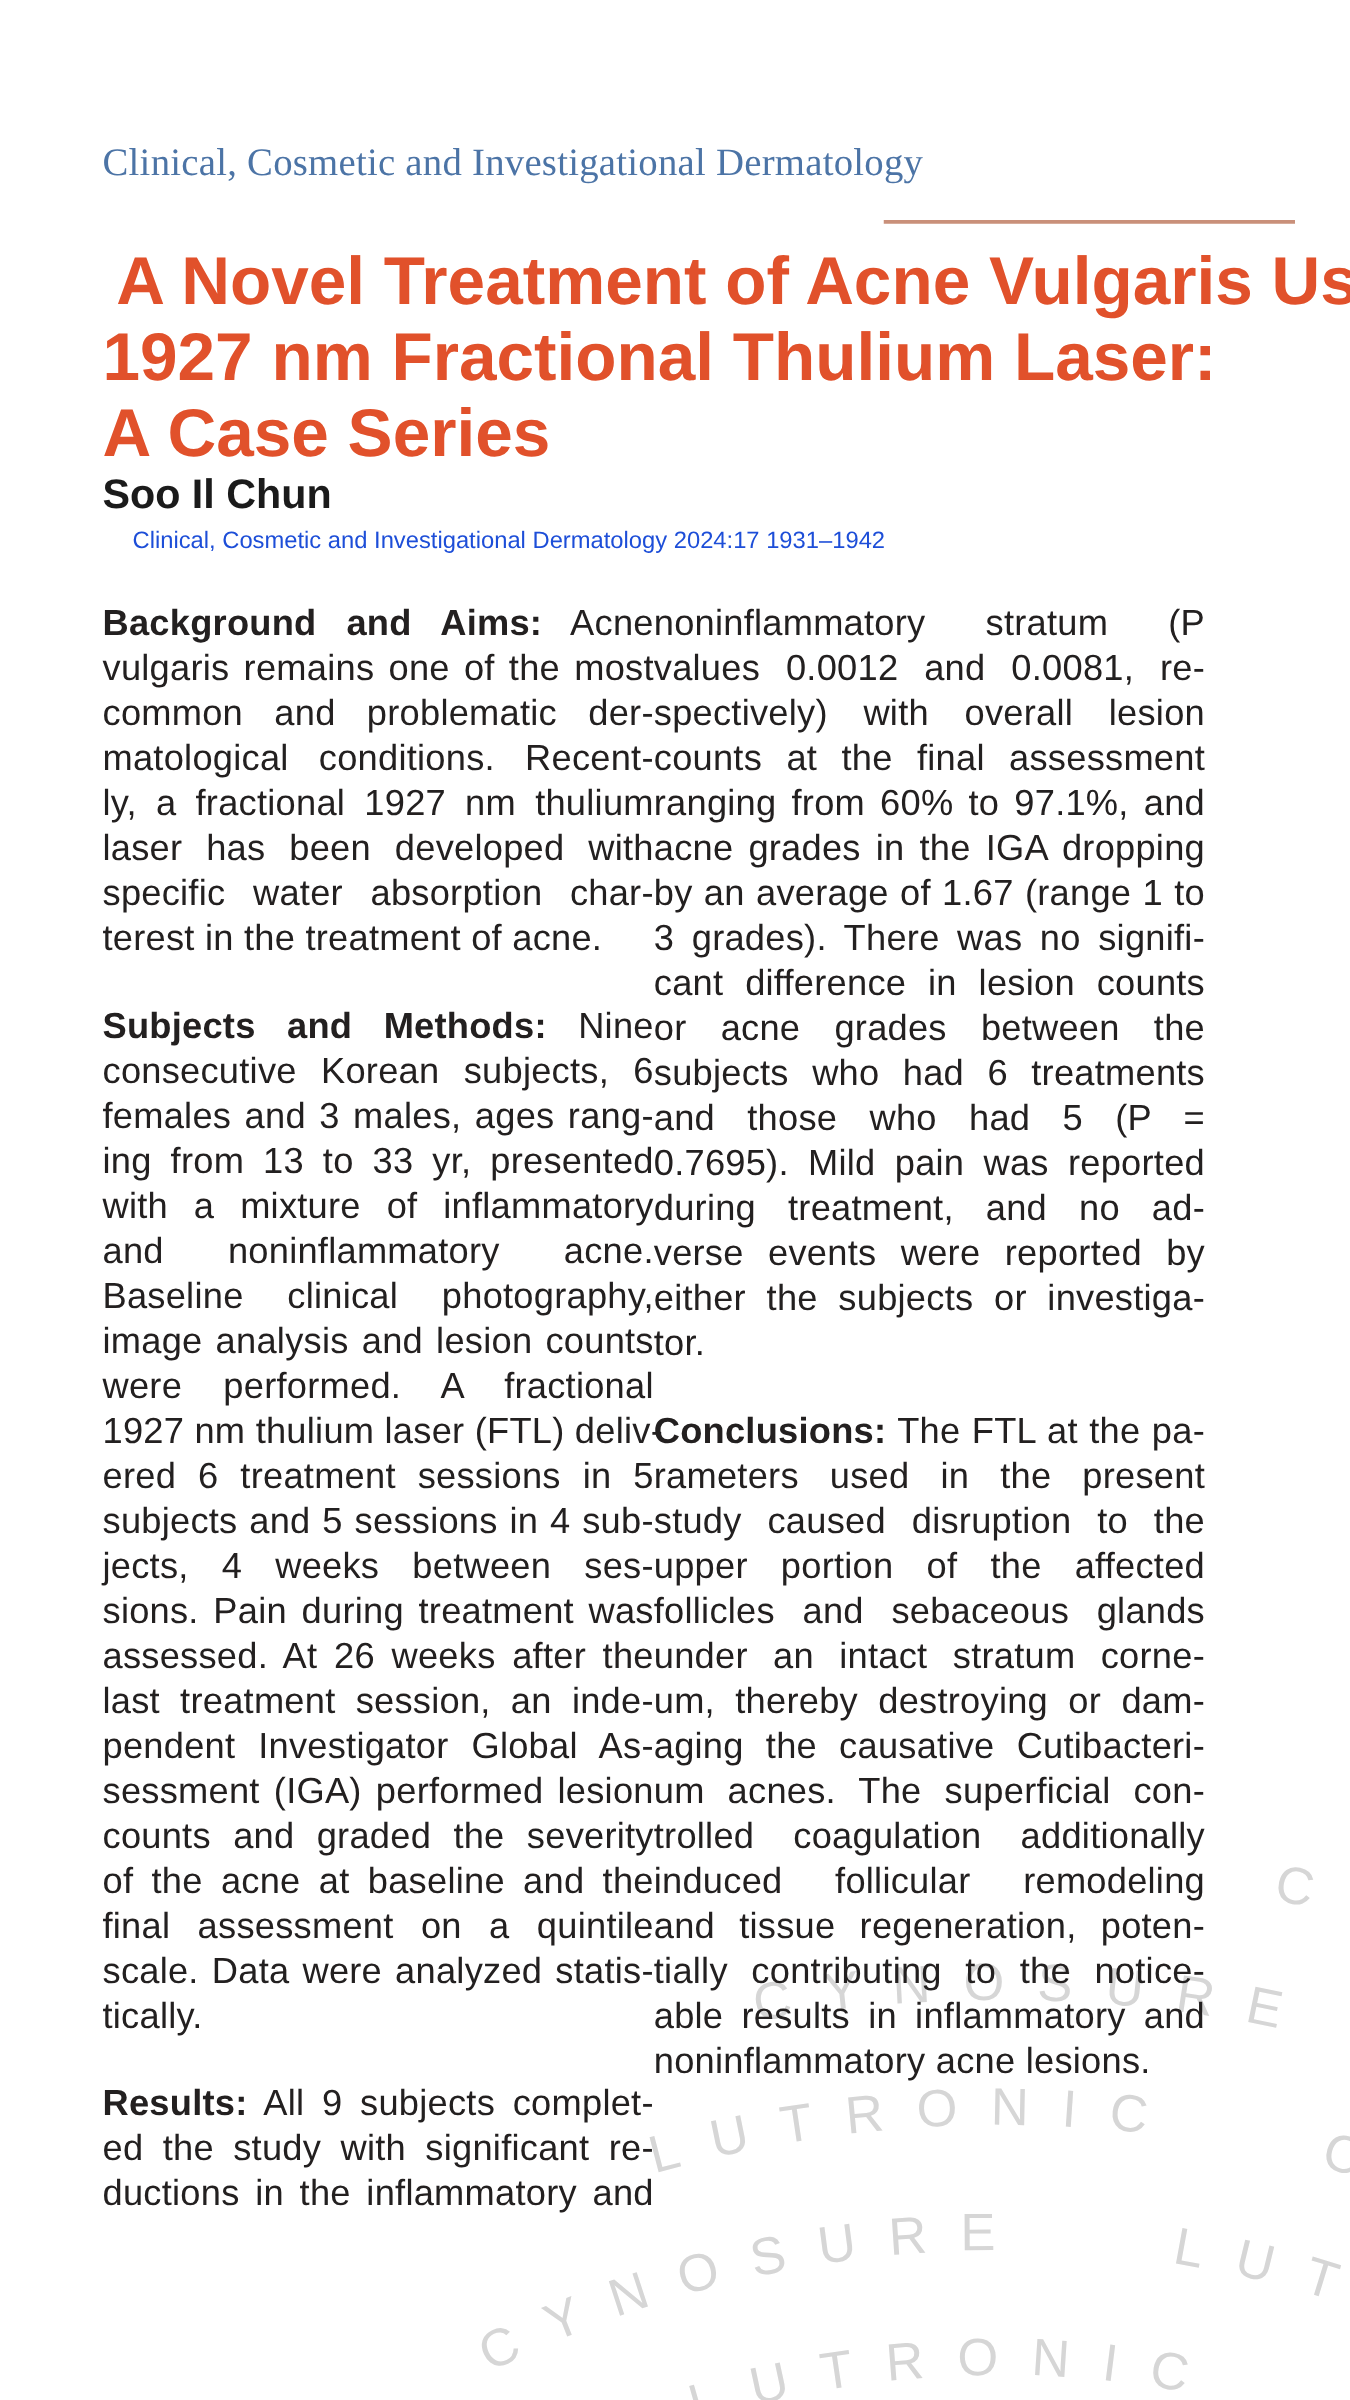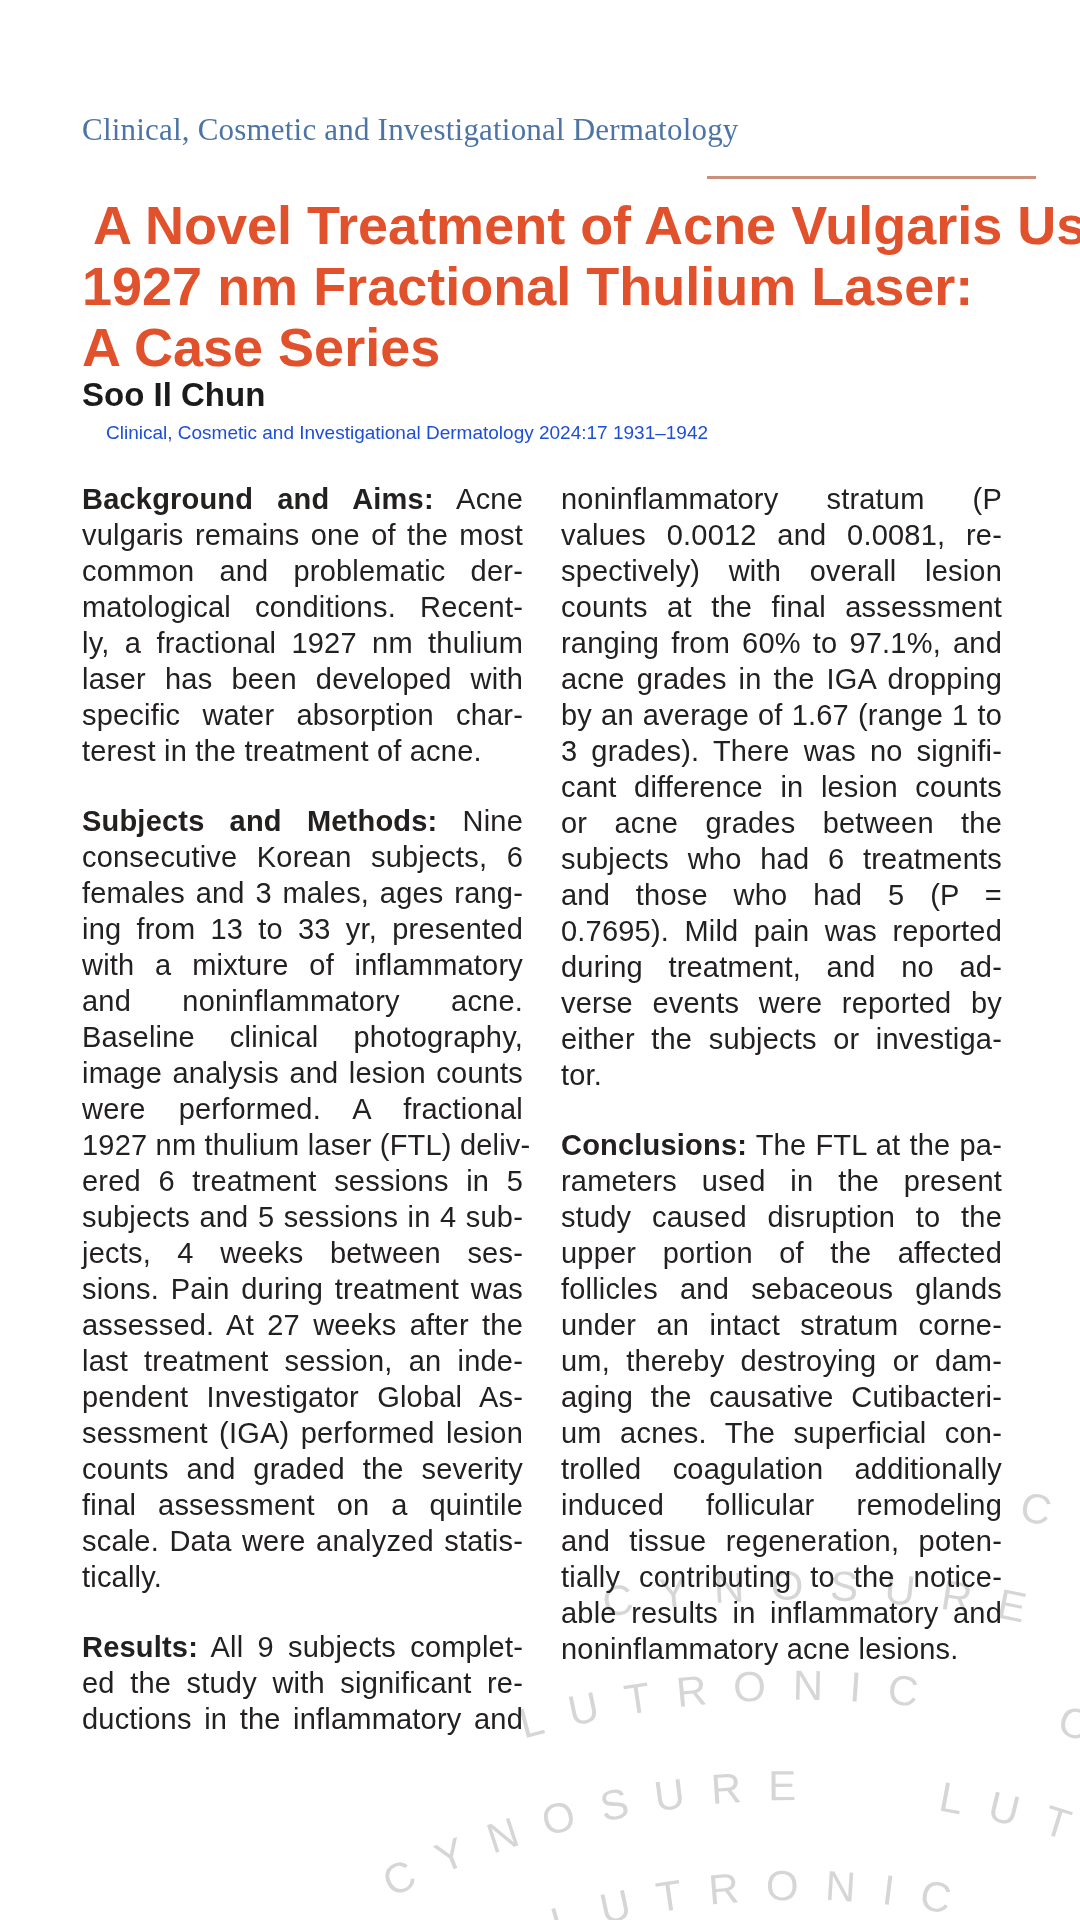--- a/index.html
+++ b/index.html
@@ -11,21 +11,21 @@
   .content{position:relative;z-index:1;padding:112px 44px 0 82px;}
   .jrow{position:relative;height:67px;}
   .journal{font-family:"Liberation Serif","DejaVu Serif",serif;font-size:31px;
            color:#4c74a6;letter-spacing:.2px;white-space:nowrap;}
   .rule{position:absolute;left:625px;right:0;top:64px;height:3px;background:#c9907a;}
   .title{margin-top:16px;color:#e1512b;font-weight:700;font-size:54px;line-height:61px;}
   .title .tl{white-space:nowrap;}
   .title .tl:first-child{padding-left:11px;}
   .author{margin-top:0;font-size:33px;line-height:34px;font-weight:700;color:#1b1b1b;}
   .citation{margin-top:4px;font-size:19px;line-height:33px;color:#1d4ed8;margin-left:24px;}
-  .cols{display:grid;grid-template-columns:441px 441px;column-gap:38px;margin-top:32px;}
+  .cols{display:grid;grid-template-columns:441px 441px;margin-top:32px;}
   .sec{margin:0 0 34px 0;}
   .ln{font-size:29px;line-height:36px;letter-spacing:.2px;white-space:nowrap;}
   .ln.j{text-align:justify;text-align-last:justify;}
   .ln b{font-weight:700;}
 </style>
 </head>
 <body>
 
 <svg id="wm" width="1080" height="1920" viewBox="0 0 1080 1920" aria-hidden="true">
     <path id="wm-ring-0" d="M 144.7 2241.1 A 800 800 0 0 1 1551.8 2426.4" fill="none"></path>
@@ -79,25 +79,26 @@
           <div class="ln j">with a mixture of inflammatory</div>
           <div class="ln j">and noninflammatory acne.</div>
           <div class="ln j">Baseline clinical photography,</div>
           <div class="ln j">image analysis and lesion counts</div>
           <div class="ln j">were performed. A fractional</div>
           <div class="ln j">1927 nm thulium laser (FTL) deliv-</div>
           <div class="ln j">ered 6 treatment sessions in 5</div>
           <div class="ln j">subjects and 5 sessions in 4 sub-</div>
           <div class="ln j">jects, 4 weeks between ses-</div>
           <div class="ln j">sions. Pain during treatment was</div>
-          <div class="ln j">assessed. At 27 weeks after the</div>
+          <div class="ln j">assessed. At 26 weeks after the</div>
           <div class="ln j">last treatment session, an inde-</div>
           <div class="ln j">pendent Investigator Global As-</div>
           <div class="ln j">sessment (IGA) performed lesion</div>
           <div class="ln j">counts and graded the severity</div>
+          <div class="ln j">of the acne at baseline and the</div>
           <div class="ln j">final assessment on a quintile</div>
           <div class="ln j">scale. Data were analyzed statis-</div>
           <div class="ln">tically.</div>
         </div>
         <div class="sec">
           <div class="ln j"><b>Results:</b> All 9 subjects complet-</div>
           <div class="ln j">ed the study with significant re-</div>
           <div class="ln j">ductions in the inflammatory and</div>
         </div>
       </div>

